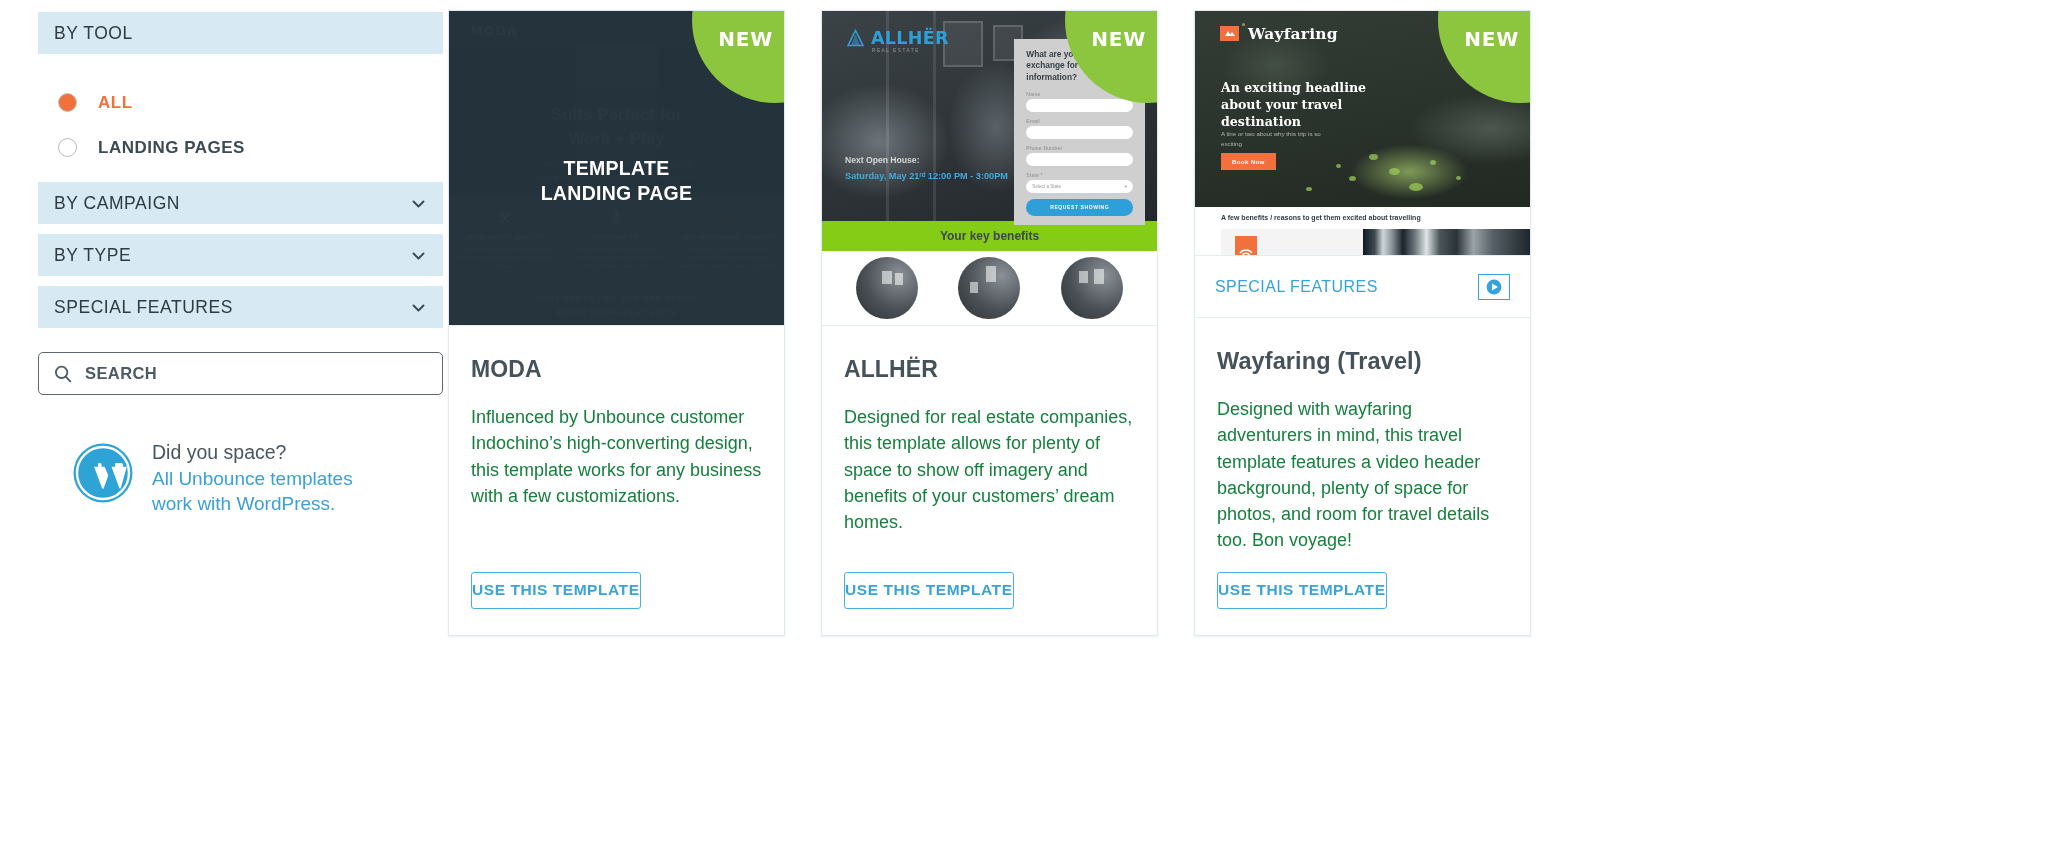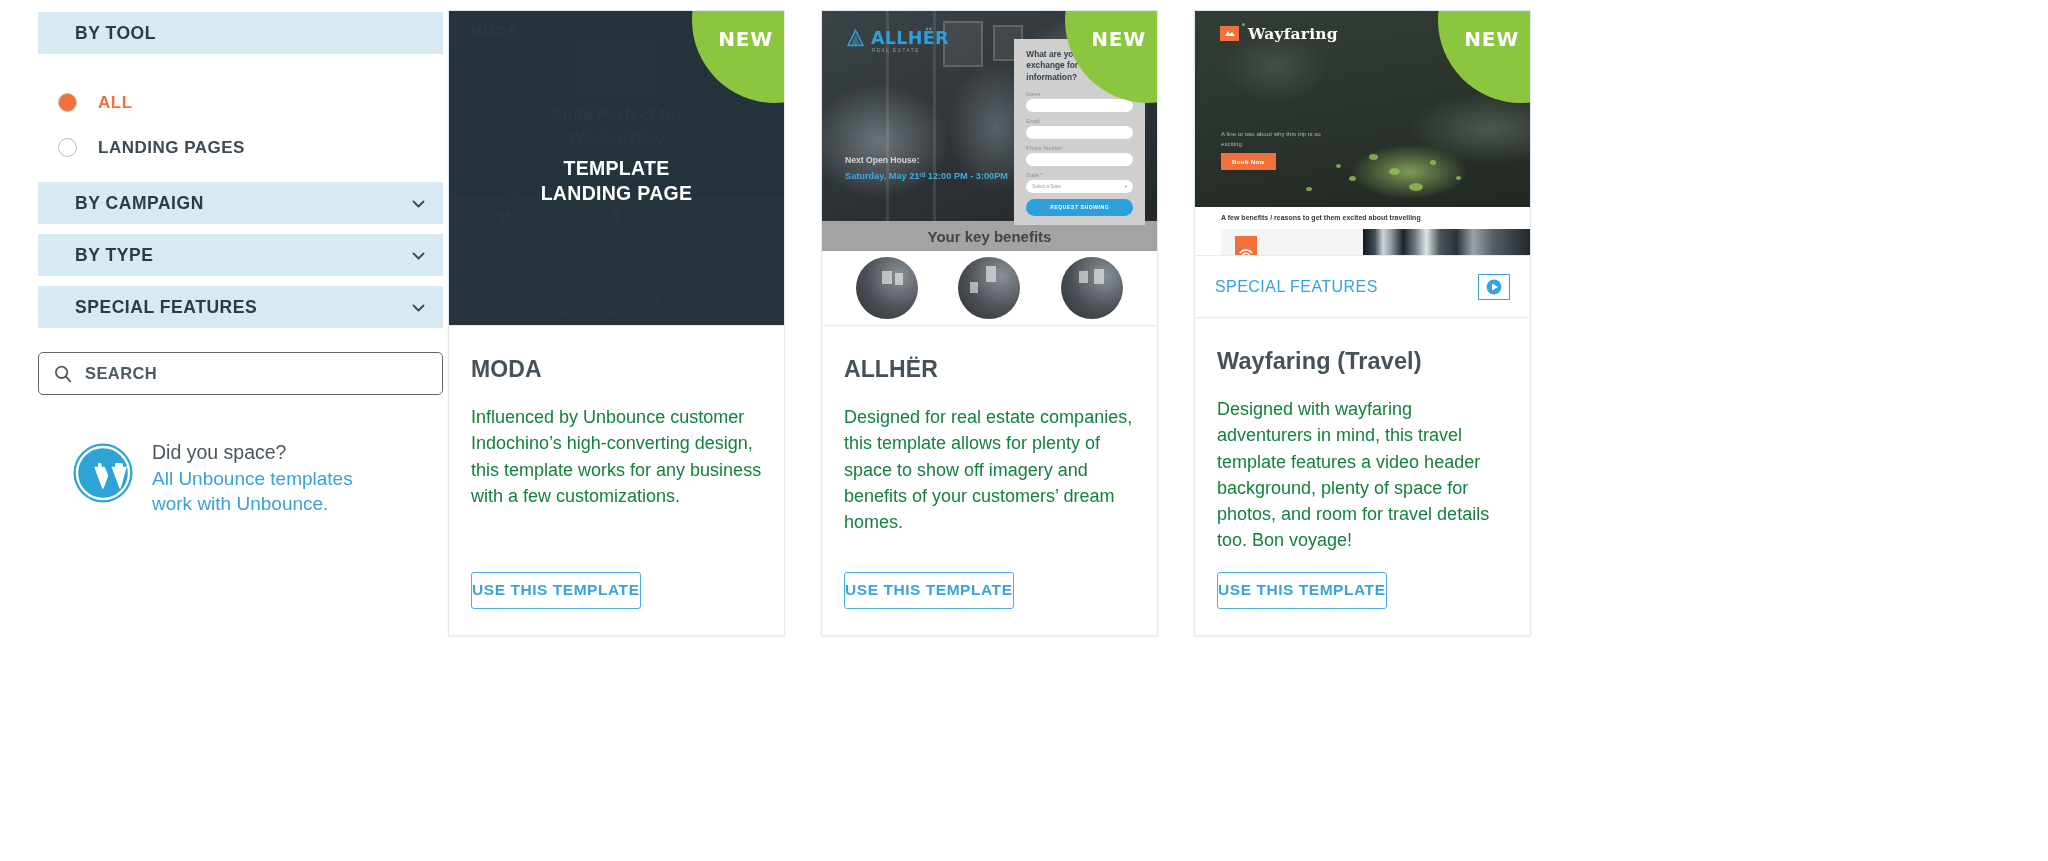--- a/index.html
+++ b/index.html
@@ -26,25 +26,24 @@
     background: #d7e9f2;
     height: 42px;
     display: flex;
     align-items: center;
     padding: 0 16px;
     margin-bottom: 10px;
     width: 405px;
   }
   .filter-bar .fb-label {
     font-size: 17.5px;
-    font-weight: bold;
+    font-weight: normal;
     letter-spacing: .55px;
     color: #2f3b42;
     flex: 1;
-    margin-left: 21px;
   }
   .chev {
     width: 17px; height: 17px;
     flex: 0 0 17px;
     position: relative;
   }
   .chev svg { display: block; }
 
   .radio-group { padding: 16px 0 12px 20px; }
   .radio-row {
@@ -314,23 +313,23 @@
     padding: 0 6px; font-size: 4.6px; color: #999;
   }
   .t2 .formcard .fbtn {
     height: 17px; background: #2e9fd8; border-radius: 9px;
     display: flex; align-items: center; justify-content: center;
     font-size: 5px; font-weight: bold; color: #fff; letter-spacing: .6px;
     margin-top: 4px;
   }
   .t2 .keybar {
     position: absolute; left: 0; right: 0; top: 210px; height: 30px;
-    background: #a3a3a3;
+    background: #84cc16;
     display: flex; align-items: center; justify-content: center;
-    font-size: 15px; font-weight: bold; color: #3d464c;
+    font-size: 12px; font-weight: bold; color: #3d464c;
   }
   .t2 .circles {
     position: absolute; left: 0; right: 0; top: 240px; bottom: 0;
     background: #fff;
     display: flex; align-items: center; justify-content: space-around;
     padding: 0 14px;
   }
   .t2 .circ {
     width: 62px; height: 62px; border-radius: 50%;
     background:
@@ -530,21 +529,21 @@
         <svg width="62" height="62" viewBox="0 0 62 62">
           <circle cx="31" cy="31" r="29.5" fill="#2ea3d6"></circle>
           <circle cx="31" cy="31" r="26" fill="none" stroke="#ffffff" stroke-width="2.4"></circle>
           <path d="M13 21 h13.5 v4.3 h-3.6 l7.6 20.5 4.3 -12 -3.3 -8.5 h-2.8 v-4.3 h14.8 v4.3 h-3.4 l7.4 20.2 5.4 -20.2 h-3.6 v-4.3 h3.3" fill="#ffffff"></path>
           <path d="M14.4 21.6 h11.6 v3.1 h-3.9 l8.2 22.1 h1.2 l4.8 -13.4 -3.7 -8.7 h-3.1 v-3.1 h13.7 v3.1 h-3.7 l8 21.9 h1.2 l6.1 -21.9 h-3.9 v-3.1 h10.3" fill="#ffffff"></path>
         </svg>
       </span>
       <div>
         <div class="wp-title">Did you space?</div>
         <div class="wp-link">All Unbounce templates</div>
-        <div class="wp-link">work with Unbounce.</div>
+        <div class="wp-link">work with WordPress.</div>
       </div>
     </div>
   </aside>
 
   <section class="cards">
 
     <article class="card c1">
       <div class="thumb t1">
         <div class="band-top"></div>
         <div class="figure"></div>
@@ -685,20 +684,25 @@
           <div class="speck" style="left:86%;top:18%;width:4px;height:3px"></div>
         </div>
         <div class="wmark">
           <span class="box">
             <svg width="12" height="9" viewBox="0 0 12 9">
                 <path d="M1 7 L4 2 L6 5.5 L8 3 L11 7 Z" fill="#ffffff"></path>
               </svg>
           </span>
           <span class="nm">Wayfaring</span>
         </div>
+        <div class="h3">
+          <div>An exciting headline</div>
+          <div>about your travel</div>
+          <div>destination</div>
+        </div>
         <div class="p3">A line or two about why this trip is so exciting</div>
         <div class="btn3">Book Now</div>
         <div class="benefits">A few benefits / reasons to get them excited about travelling</div>
         <div class="lowrow">
           <div class="gbox">
             <span class="oico">
               <svg width="16" height="14" viewBox="0 0 16 14">
                   <path d="M2 9 A7.5 7.5 0 0 1 14 9" fill="none" stroke="#fff" stroke-width="1.5"></path>
                   <path d="M4.3 11 A5 5 0 0 1 11.7 11" fill="none" stroke="#fff" stroke-width="1.5"></path>
                   <circle cx="8" cy="12.4" r="1.2" fill="#fff"></circle>

